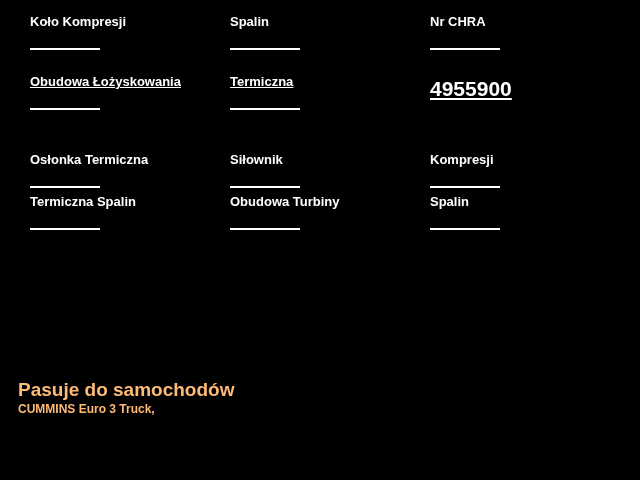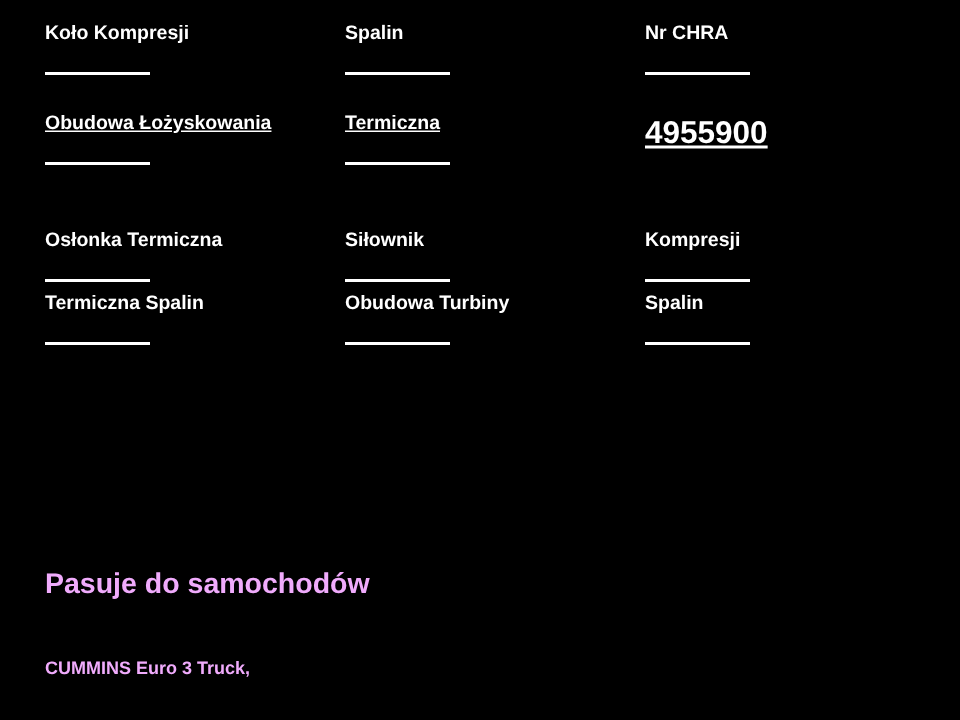--- a/index.html
+++ b/index.html
@@ -46,36 +46,35 @@
   .col-1 { left: 230px; }
   .col-2 { left: 430px; }
   
   .row-0 { top: 14px; }
   .row-1 { top: 74px; text-decoration: underline; }
   .row-2 { top: 152px; }
   .row-3 { top: 194px; }
 
   .fits {
     position: absolute;
-    left: 30px;
+    left: 18px;
     top: 378px;
-    color: #f0abfc;
+    color: #fdba74;
   }
   .fits-title {
     font-size: 19px;
     font-weight: bold;
     line-height: 24px;
     white-space: nowrap;
   }
   .fits-text {
     font-size: 12px;
     font-weight: bold;
     line-height: 15px;
     white-space: nowrap;
-    margin-top: 36px;
   }
 </style>
 </head>
 <body>
 
 <div class="grid">
 
   <div class="field col-0 row-0">
     <div class="label">Koło Kompresji</div>
     <div class="underline"></div>

